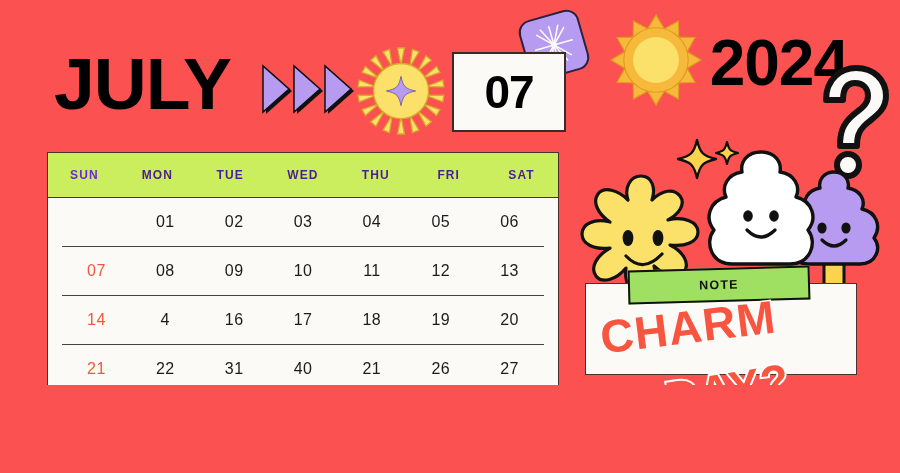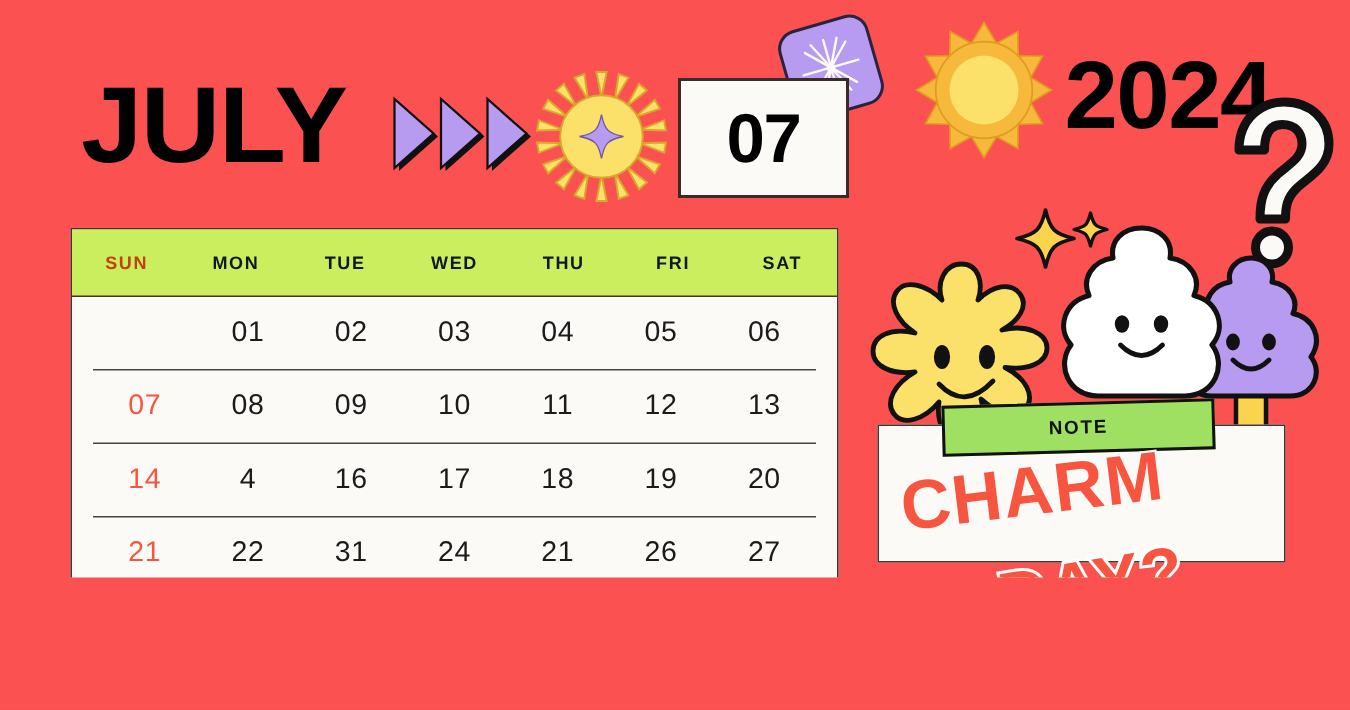--- a/index.html
+++ b/index.html
@@ -40,31 +40,31 @@
   .calendar{
     position:absolute;left:47px;top:152px;width:512px;height:290px;
     background:#fbfaf7;border:1.5px solid #4a322c;box-sizing:border-box;
     z-index:4;
   }
   .cal-head{
     height:44px;background:#caee5e;border-bottom:1.5px solid #4a322c;
     display:grid;grid-template-columns:repeat(7,1fr);align-items:center;
   }
   .cal-head div{
-    text-align:center;font-size:12px;font-weight:bold;letter-spacing:1.1px;color:#0f172a;
-  }
-  .cal-head div.sun{color:#c2410c;}
+    text-align:center;font-size:12px;font-weight:bold;letter-spacing:1.1px;color:#4c1d95;
+  }
+  .cal-head div.sun{color:#6d28d9;}
   .cal-body{padding:0 14px;}
   .week{
     display:grid;grid-template-columns:repeat(7,1fr);
     height:48px;align-items:center;
     border-bottom:1.3px solid #444;
   }
   .week.last{border-bottom:none;}
-  .week span{text-align:center;font-size:19px;color:#1b1b1b;letter-spacing:.4px;}
+  .week span{text-align:center;font-size:16px;color:#1b1b1b;letter-spacing:.4px;}
   .week span.sun{color:#f7553f;}
   .week span.empty{color:transparent;}
 
   
   .note-card{
     position:absolute;left:585px;top:283px;width:270px;height:90px;
     background:#fbfaf7;border:1.5px solid #4a322c;z-index:5;
   }
   .note-tape{
     position:absolute;left:628px;top:268px;width:178px;height:30px;
@@ -281,21 +281,21 @@
         <span>17</span>
         <span>18</span>
         <span>19</span>
         <span>20</span>
       </div>
 
       <div class="week">
         <span class="sun">21</span>
         <span>22</span>
         <span>31</span>
-        <span>24</span>
+        <span>40</span>
         <span>21</span>
         <span>26</span>
         <span>27</span>
       </div>
 
 
     </div>
   </div>
 
   <svg class="art" style="left:676px;top:138px;width:42px;height:42px;" viewBox="0 0 42 42">

